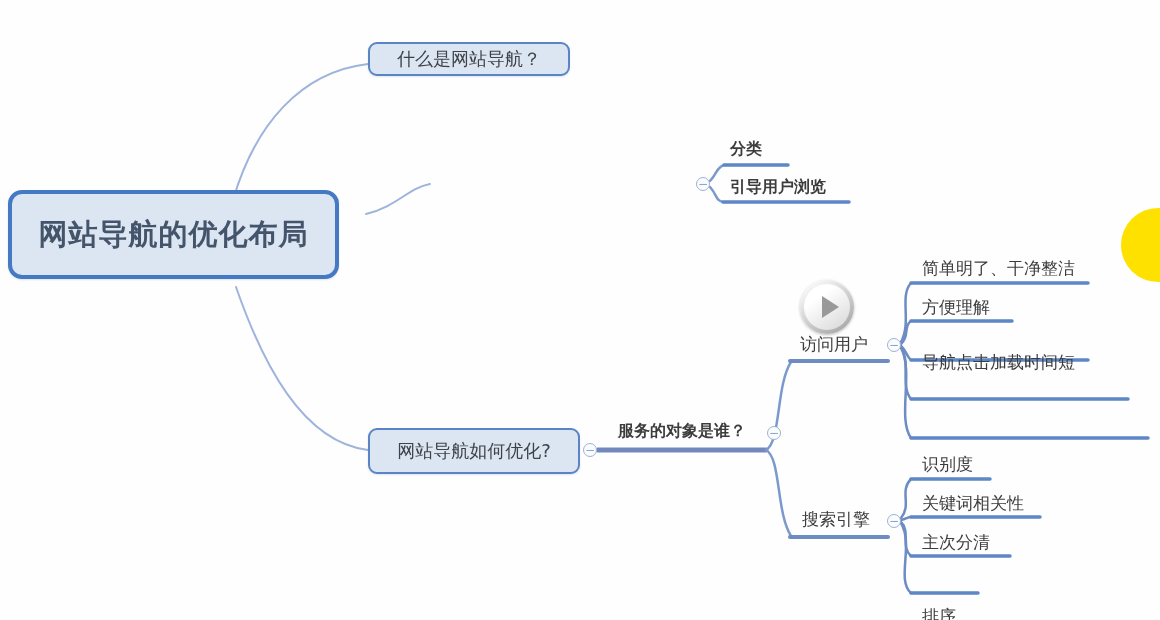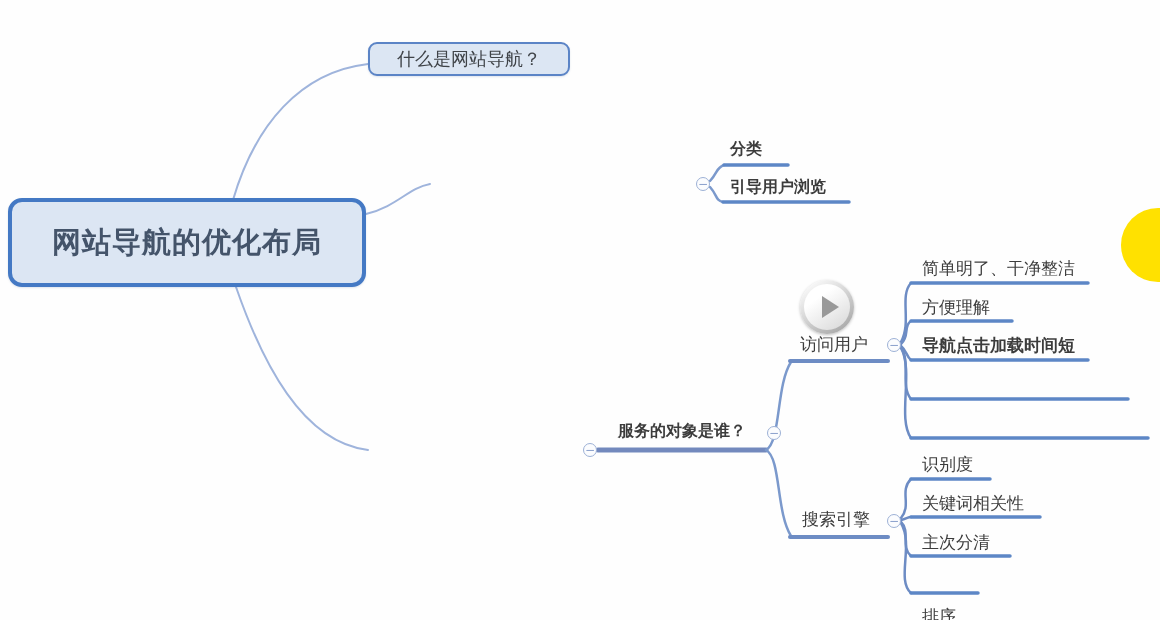--- a/index.html
+++ b/index.html
@@ -107,38 +107,41 @@
     <path d="M 901,518 C 912,505 899,491 911,479" stroke="var(--branch-line)" stroke-width="2.5"></path>
     <path d="M 901,520 C 906,519 908,517 911,517" stroke="var(--branch-line)" stroke-width="2.5"></path>
     <path d="M 901,522 C 911,532 900,546 911,556" stroke="var(--branch-line)" stroke-width="2.5"></path>
     <path d="M 901,523 C 914,545 896,580 911,593" stroke="var(--branch-line)" stroke-width="2.5"></path>
     <line x1="911" y1="479" x2="990" y2="479" stroke="var(--line)" stroke-width="3.5"></line>
     <line x1="911" y1="517" x2="1040" y2="517" stroke="var(--line)" stroke-width="3.5"></line>
     <line x1="911" y1="556" x2="1010" y2="556" stroke="var(--line)" stroke-width="3.5"></line>
     <line x1="911" y1="593" x2="978" y2="593" stroke="var(--line)" stroke-width="3.5"></line>
   </svg>
 
-  <div class="box root-box" style="left:8px;top:198px;width:358px;height:89px;">
+  <div class="box root-box" style="left:8px;top:190px;width:331px;height:89px;">
     <span>网站导航的优化布局</span>
   </div>
 
   <div class="box" style="left:368px;top:42px;width:202px;height:34px;">
     <span>什么是网站导航？</span>
   </div>
 
   <div class="toggle" style="left:696px;top:177px;">
     <span>−</span>
   </div>
   <div class="lbl small" style="left:730px;top:139px;">
     <span>分类</span>
   </div>
   <div class="lbl small" style="left:730px;top:177px;">
     <span>引导用户浏览</span>
   </div>
 
+  <div class="box" style="left:368px;top:428px;width:212px;height:46px;">
+    <span>网站导航如何优化?</span>
+  </div>
   <div class="toggle" style="left:583px;top:443px;">
     <span>−</span>
   </div>
   <div class="lbl small" style="left:618px;top:421px;">
     <span>服务的对象是谁？</span>
   </div>
   <div class="toggle" style="left:767px;top:426px;">
     <span>−</span>
   </div>
 
@@ -152,21 +155,21 @@
   </div>
   <div class="toggle" style="left:887px;top:338px;">
     <span>−</span>
   </div>
   <div class="lbl" style="left:922px;top:257px;text-align:right;">
     <span>简单明了、干净整洁</span>
   </div>
   <div class="lbl" style="left:922px;top:296px;">
     <span>方便理解</span>
   </div>
-  <div class="lbl" style="left:922px;top:334px;font-weight:bold;">
+  <div class="lbl" style="left:922px;top:351px;">
     <span>导航点击加载时间短</span>
   </div>
 
   <div class="lbl" style="left:802px;top:508px;">
     <span>搜索引擎</span>
   </div>
   <div class="toggle" style="left:887px;top:514px;">
     <span>−</span>
   </div>
   <div class="lbl" style="left:922px;top:453px;">

